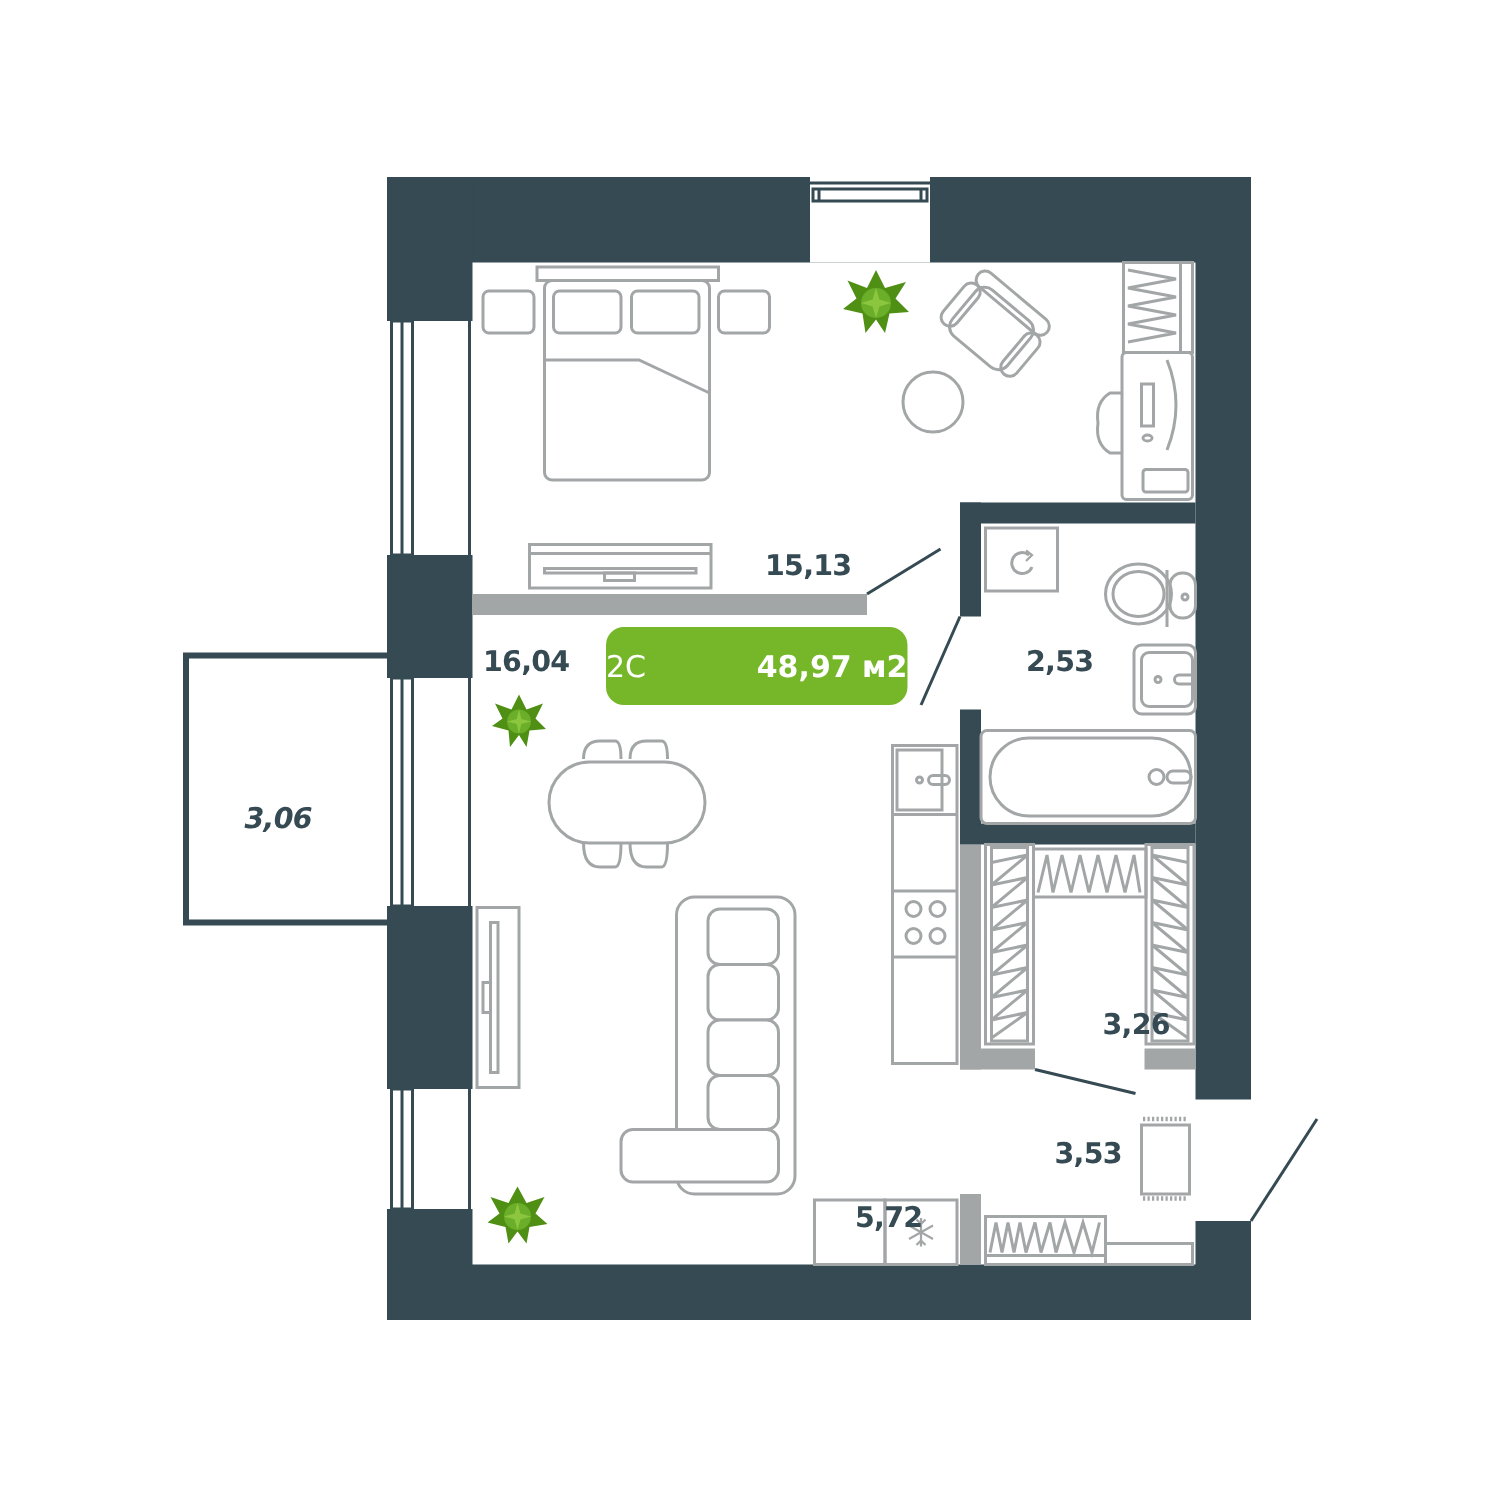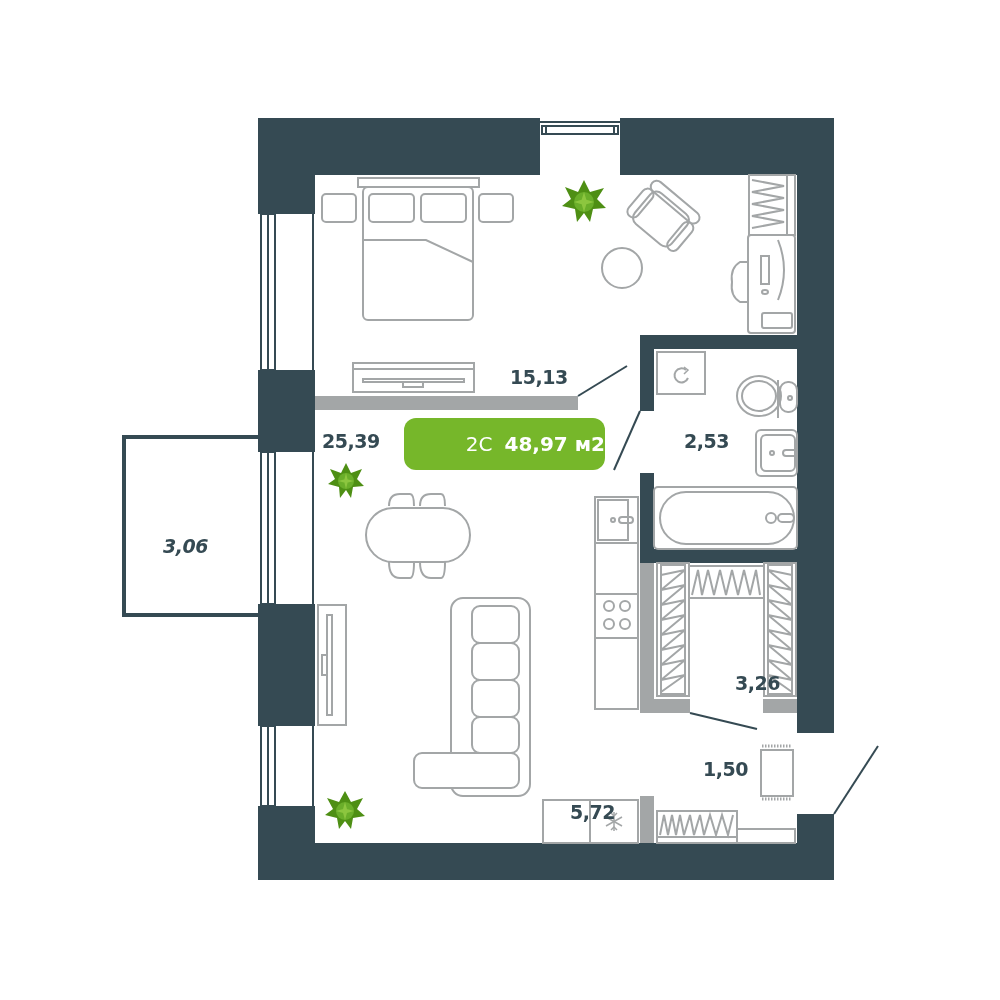--- a/index.html
+++ b/index.html
@@ -5,21 +5,21 @@
   html, body { margin: 0; padding: 0; background: #ffffff; }
   body { width: 1000px; height: 1000px; position: relative; overflow: hidden; font-family: "DejaVu Sans", sans-serif; }
   svg { position: absolute; left: 0; top: 0; }
   .wall { fill: #354a53; }
   .pwall { fill: #a3a6a7; }
   .furn { fill: none; stroke: #a3a6a7; stroke-width: 2; }
   .furnw { fill: #ffffff; stroke: #a3a6a7; stroke-width: 2; }
   .win { fill: #ffffff; stroke: #354a53; stroke-width: 2; }
   .door { stroke: #354a53; stroke-width: 2; fill: none; }
   .label { position: absolute; color: #354a53; font-family: "DejaVu Sans", sans-serif; font-weight: bold; font-size: 19px; letter-spacing: -0.5px; white-space: nowrap; }
-  .badge { position: absolute; left: 404px; top: 418px; width: 201px; height: 52px; border-radius: 12px; background: #76b72a; color: #ffffff; display: flex; align-items: center; justify-content: flex-end; font-family: "DejaVu Sans", sans-serif; font-size: 20px; }
+  .badge { position: absolute; left: 404px; top: 418px; width: 201px; height: 52px; border-radius: 12px; background: #76b72a; color: #ffffff; display: flex; align-items: center; justify-content: space-between; font-family: "DejaVu Sans", sans-serif; font-size: 20px; }
   .badge .type { font-weight: normal; margin-right: 12px; }
   .badge .area { font-weight: bold; }
 </style>
 </head>
 <body>
 
 <svg width="1000" height="1000" viewBox="0 0 1000 1000" xmlns="http://www.w3.org/2000/svg">
 
   <g>
     <polyline points="260,437 124,437 124,615 260,615" fill="#ffffff" stroke="#354a53" stroke-width="4"></polyline>
@@ -226,23 +226,23 @@
   </g>
   <g>
     <rect class="furn" x="657" y="811" width="80" height="32"></rect>
     <line class="furn" x1="657" y1="837" x2="737" y2="837"></line>
     <polyline class="furn" stroke-width="1.5" points="660,835 664,815 668,835 672,815 676,835 680,815 684,835 690,815 694,835 700,815 704,835 710,815 716,835 722,815 728,835 733,815"></polyline>
     <rect class="furn" x="737" y="829" width="58" height="14"></rect>
   </g>
 </svg>
 
 <div class="label" style="left:510px; top:366px;text-align:center;">15,13</div>
-<div class="label" style="left:322px; top:430px;">25,39</div>
+<div class="label" style="left:322px; top:430px;">16,04</div>
 <div class="label" style="left:163px; top:535px;font-style:italic;">3,06</div>
 <div class="label" style="left:684px; top:430px;">2,53</div>
 <div class="label" style="left:703px; top:672px;margin-left:32px;">3,26</div>
 <div class="label" style="left:570px; top:758px;margin-top:43px;">5,72</div>
-<div class="label" style="left:703px; top:758px;">1,50</div>
+<div class="label" style="left:703px; top:758px;">3,53</div>
 
 <div class="badge">
   <span class="type">2С</span>
   <span class="area">48,97 м2</span>
 </div>
 
 </body></html>

